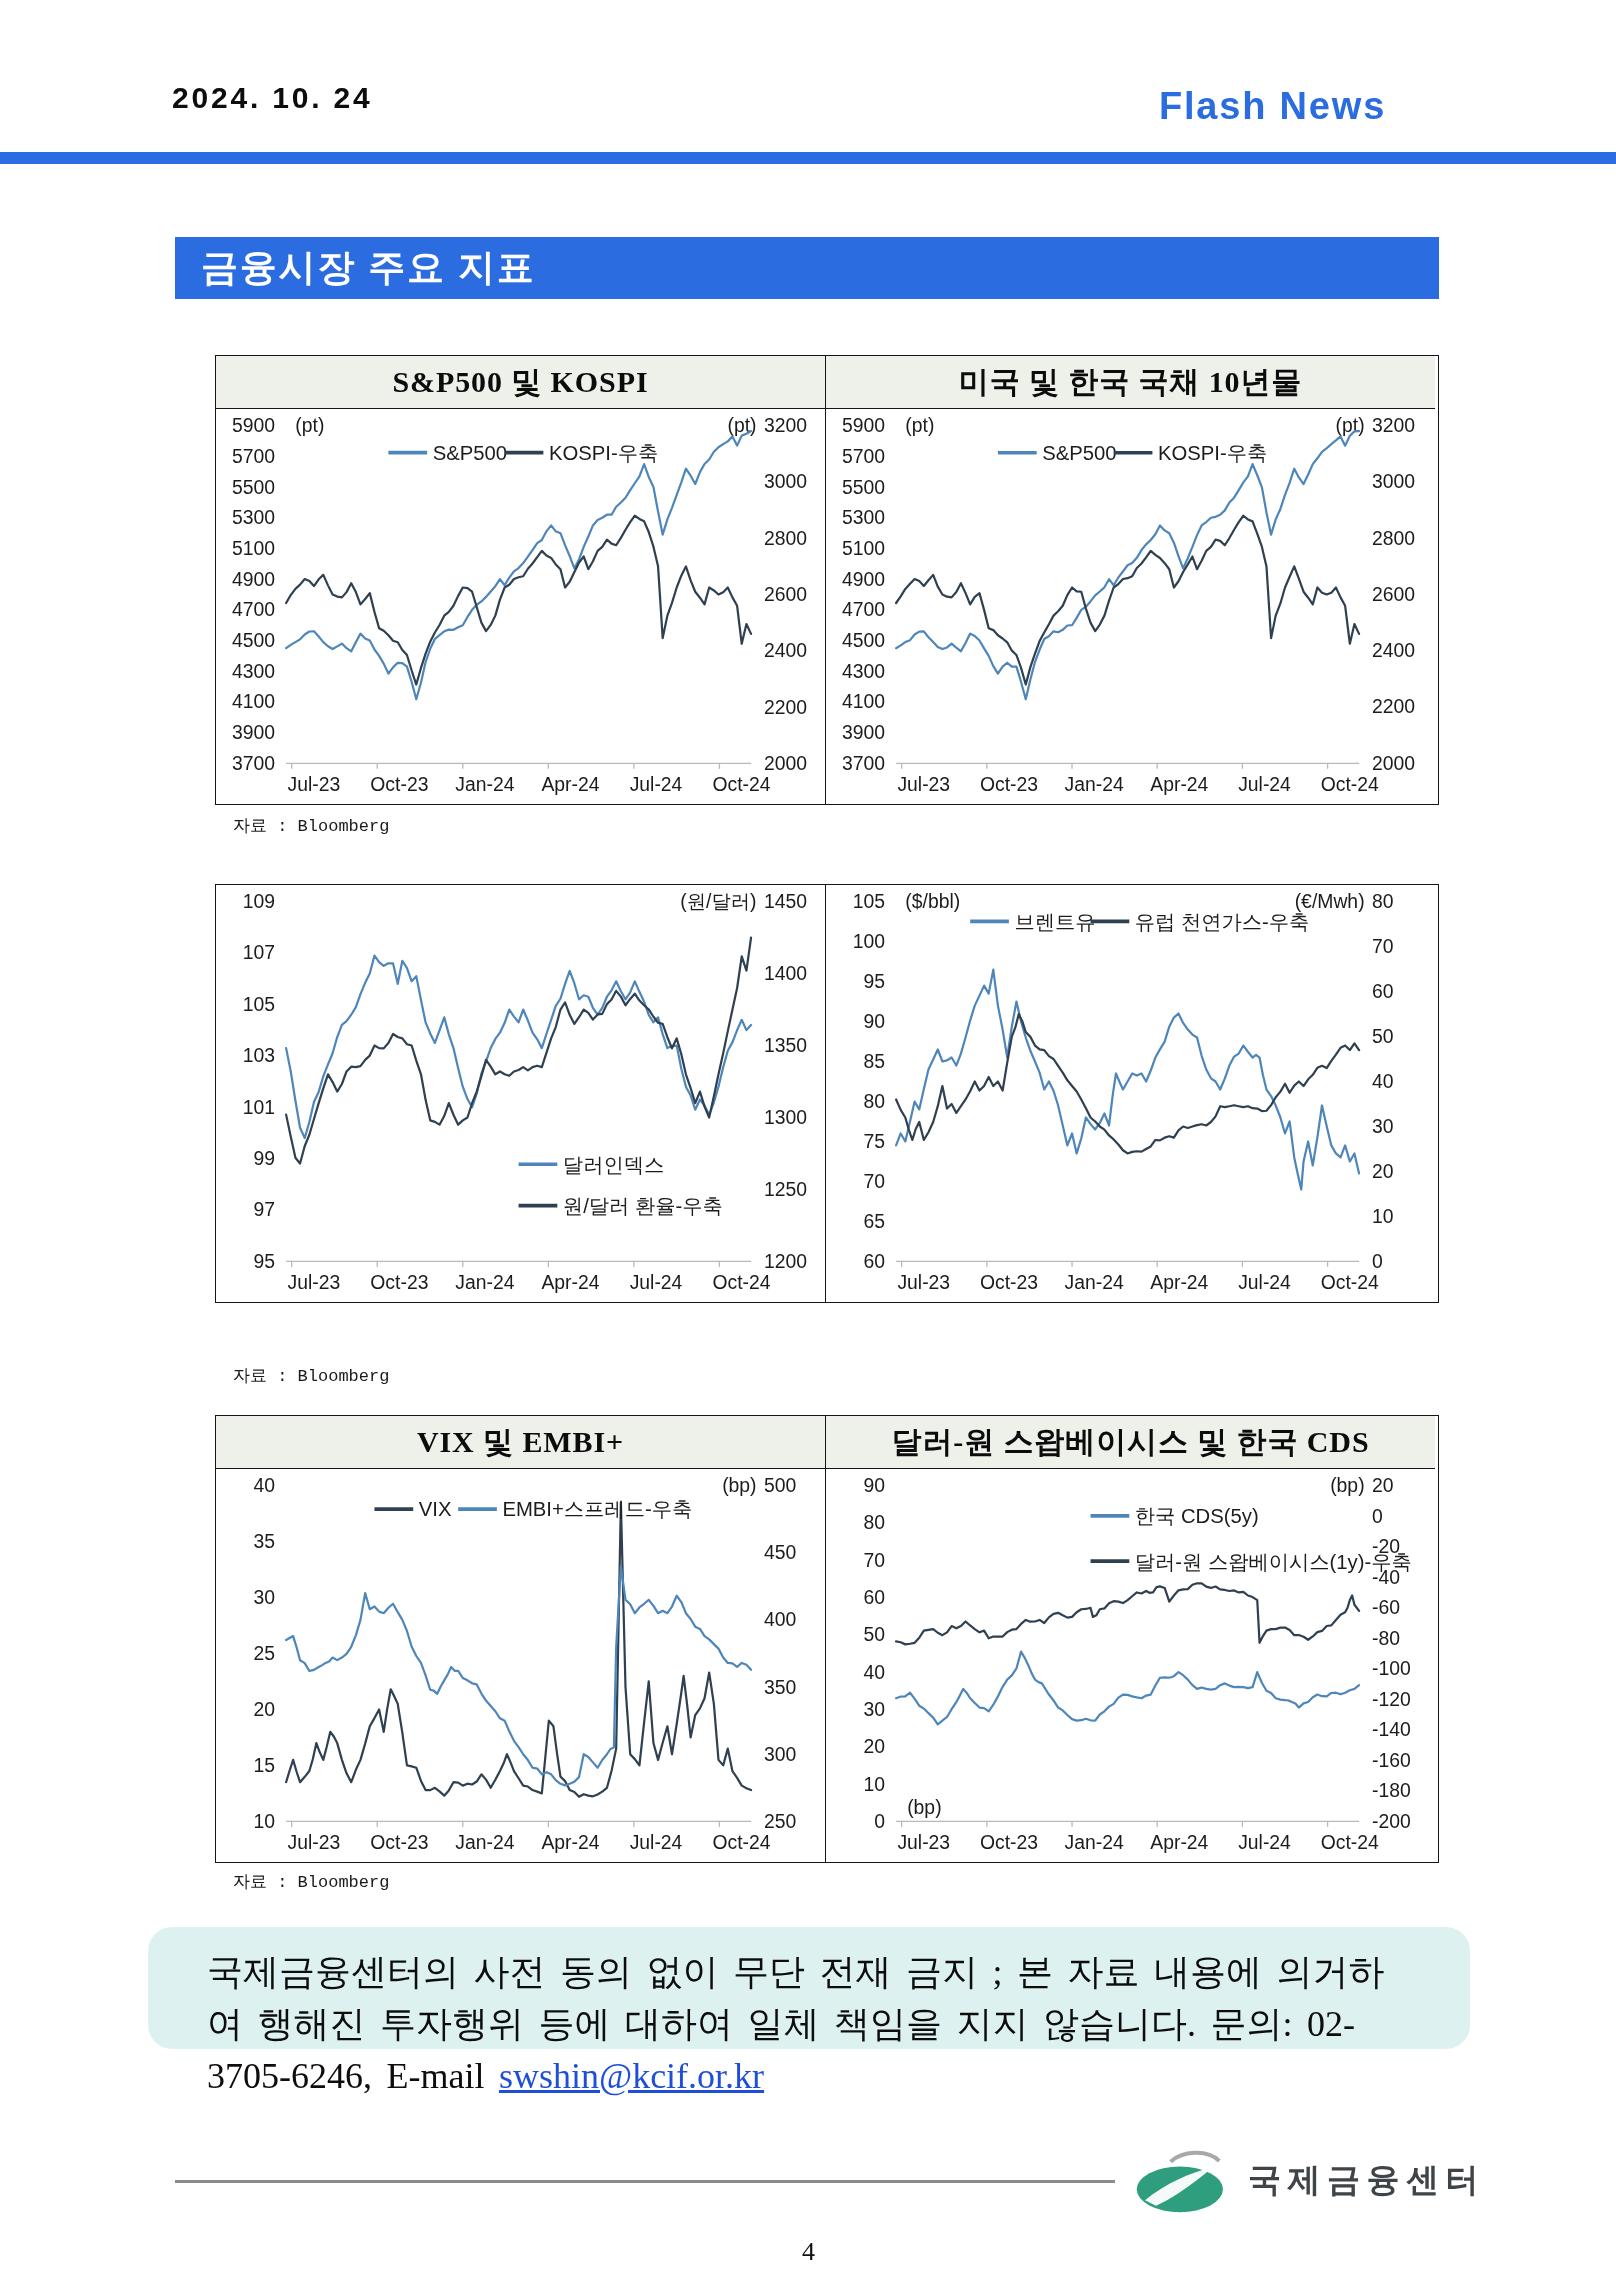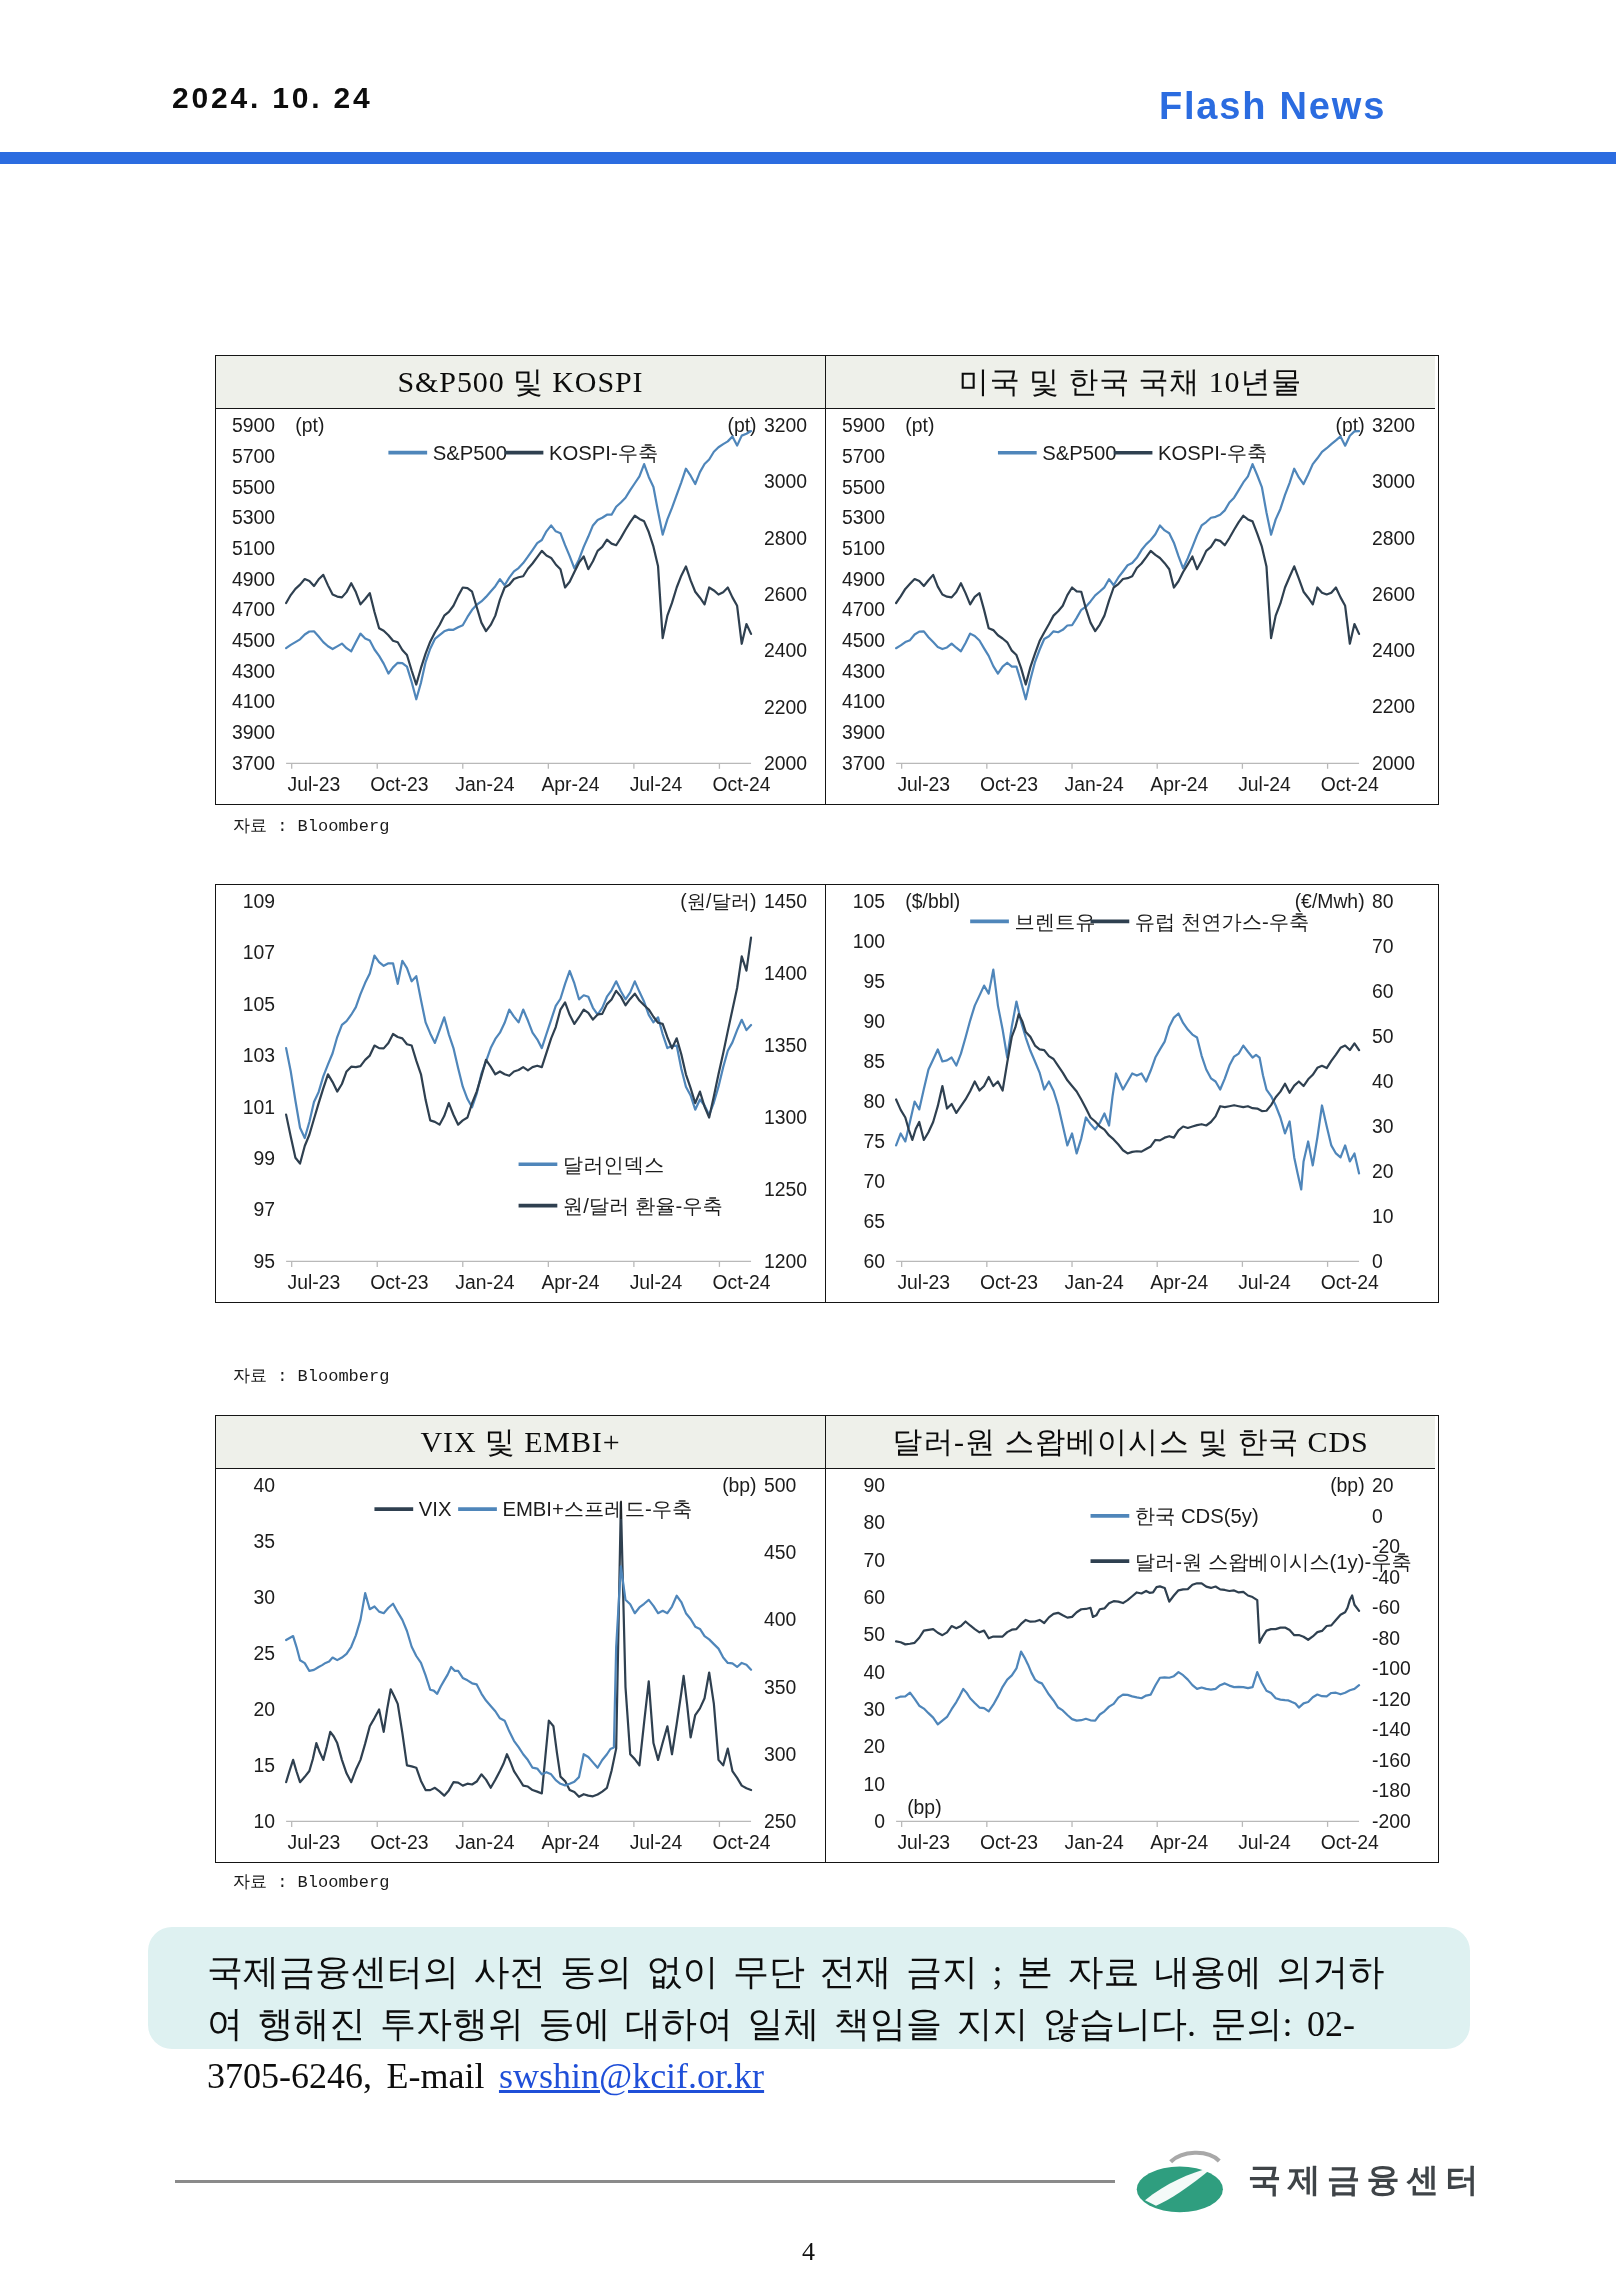--- a/index.html
+++ b/index.html
@@ -8,21 +8,21 @@
   .date{position:absolute;left:172px;top:81px;font-size:30px;font-weight:700;letter-spacing:2.8px;color:#0d0d0d;}
   .brand{position:absolute;left:1159px;top:85px;font-size:38px;font-weight:700;letter-spacing:1.8px;color:#2b6ce0;}
   .toprule{position:absolute;left:0;top:152px;width:1617px;height:12px;background:#2b6ce0;}
   .section-bar{position:absolute;left:175px;top:237px;width:1264px;height:62px;background:#2b6ce0;}
   .section-bar .t{font-size:37px;font-weight:700;color:#ffffff;line-height:62px;padding-left:26px;letter-spacing:1.8px;}
   .chart-row{position:absolute;left:215px;width:1222px;border:1.8px solid #151515;display:flex;background:#fff;}
   .chart-cell{width:609px;display:flex;flex-direction:column;}
   .chart-cell.rt{border-left:1.8px solid #151515;}
   .chart-title{height:52px;line-height:52px;text-align:center;background:#eef0ea;
                border-bottom:1.8px solid #151515;font-family:"Liberation Serif","DejaVu Serif",serif;
-               font-size:30px;font-weight:400;letter-spacing:0.9px;color:#0c0c0c;}
+               font-size:30px;font-weight:700;letter-spacing:0.9px;color:#0c0c0c;}
   .chart-cell svg{display:block;background:#ffffff;}
   .src{position:absolute;left:233px;font-family:Liberation Mono, monospace;
        font-size:17px;color:#1a1a1a;}
   .disclaimer{position:absolute;left:148px;top:1927px;width:1322px;height:122px;background:#def1f1;
               border-radius:24px;}
   .disclaimer .txt{padding:18.5px 55px 0 59px;font-family:"Liberation Serif","DejaVu Serif",serif;
                    font-size:36px;line-height:52px;color:#0d0d0d;word-spacing:5.5px;}
   .disclaimer a{color:#1f4fd8;text-decoration:underline;}
   .botline{position:absolute;left:175px;top:2180px;width:940px;height:2.8px;background:#8a8a8a;}
   .logo{position:absolute;left:1128px;top:2149px;width:111px;height:66px;}
@@ -33,20 +33,23 @@
 </style>
 </head>
 <body>
 
 <div class="page">
 
   <div class="date">2024. 10. 24</div>
   <div class="brand">Flash News</div>
   <div class="toprule"></div>
 
+  <div class="section-bar">
+    <div class="t">금융시장 주요 지표</div>
+  </div>
 
   <div class="chart-row" style="top:355px;">
     <div class="chart-cell">
       <div class="chart-title">S&amp;P500 및 KOSPI</div>
       <svg width="607" height="395" viewBox="0 0 658 428">
           <line x1="76" y1="384" x2="580" y2="384" stroke="#b9b9b9" stroke-width="1.4"></line>
           <line x1="82.048" y1="384" x2="82.048" y2="390" stroke="#b9b9b9" stroke-width="1.4"></line>
           <text x="106.048" y="414" text-anchor="middle" font-family="&quot;Liberation Sans&quot;,sans-serif" font-size="21px" fill="#1c1c1c">Jul-23</text>
           <line x1="174.784" y1="384" x2="174.784" y2="390" stroke="#b9b9b9" stroke-width="1.4"></line>
           <text x="198.784" y="414" text-anchor="middle" font-family="&quot;Liberation Sans&quot;,sans-serif" font-size="21px" fill="#1c1c1c">Oct-23</text>

